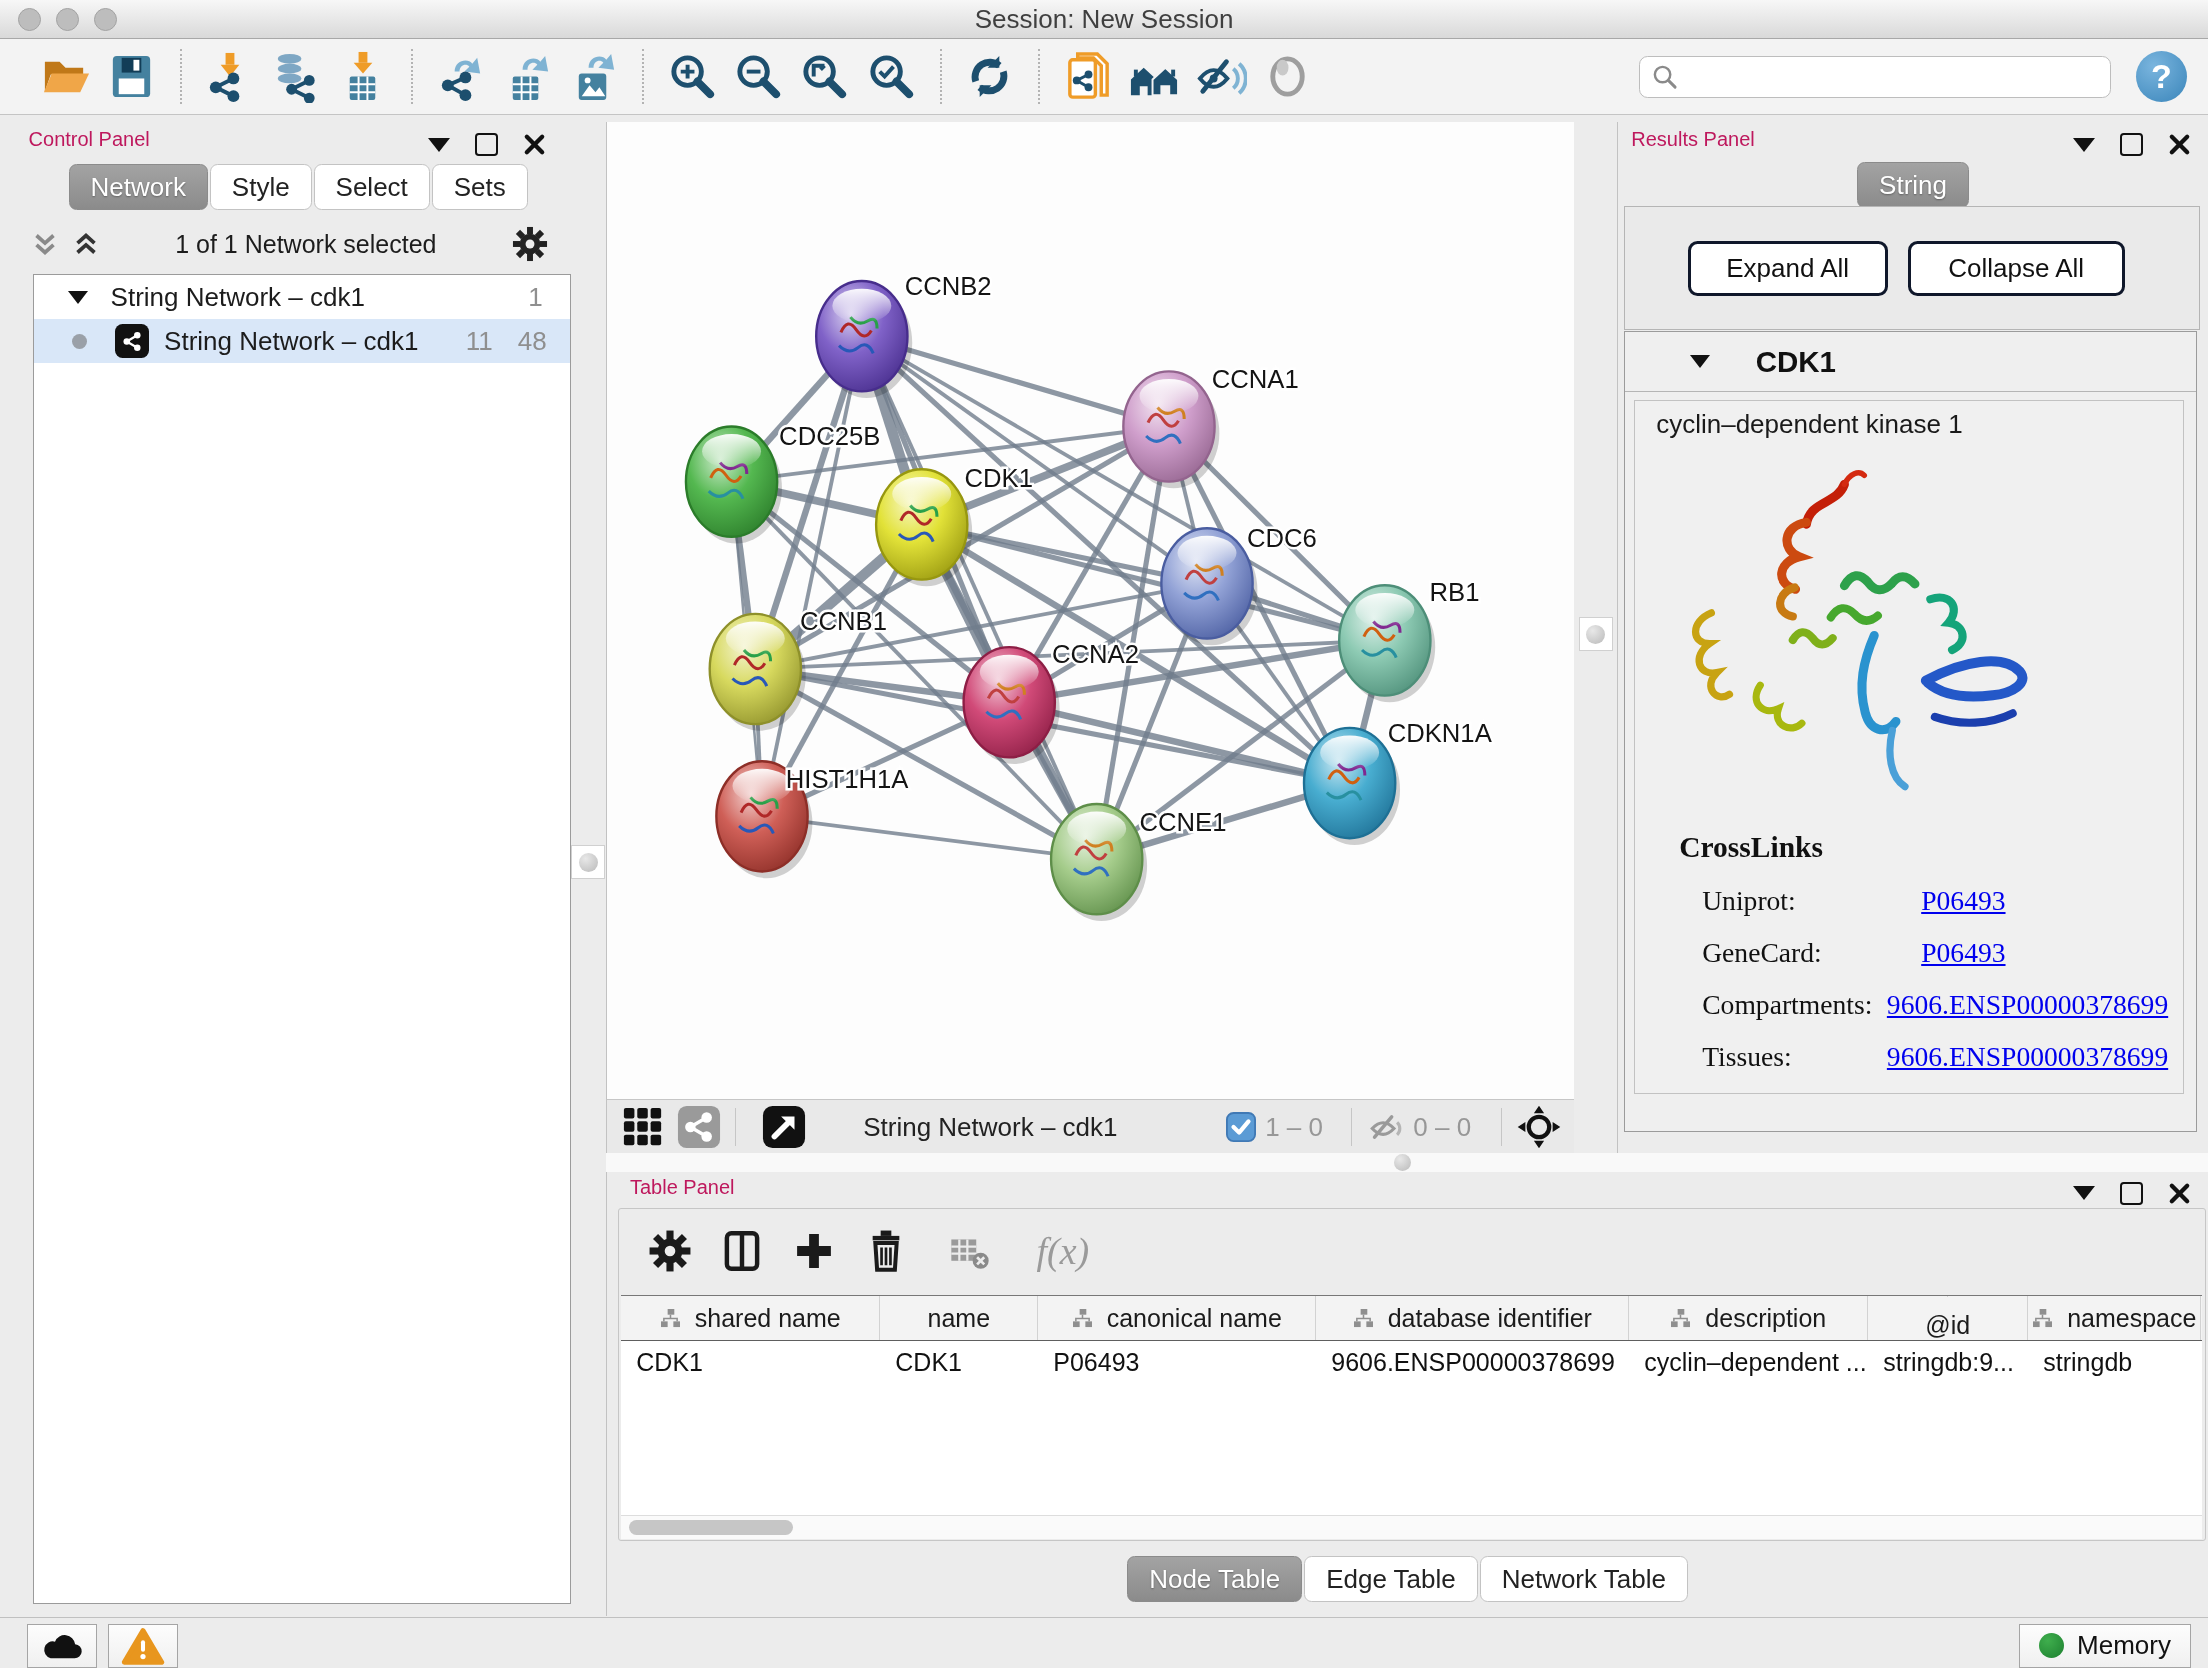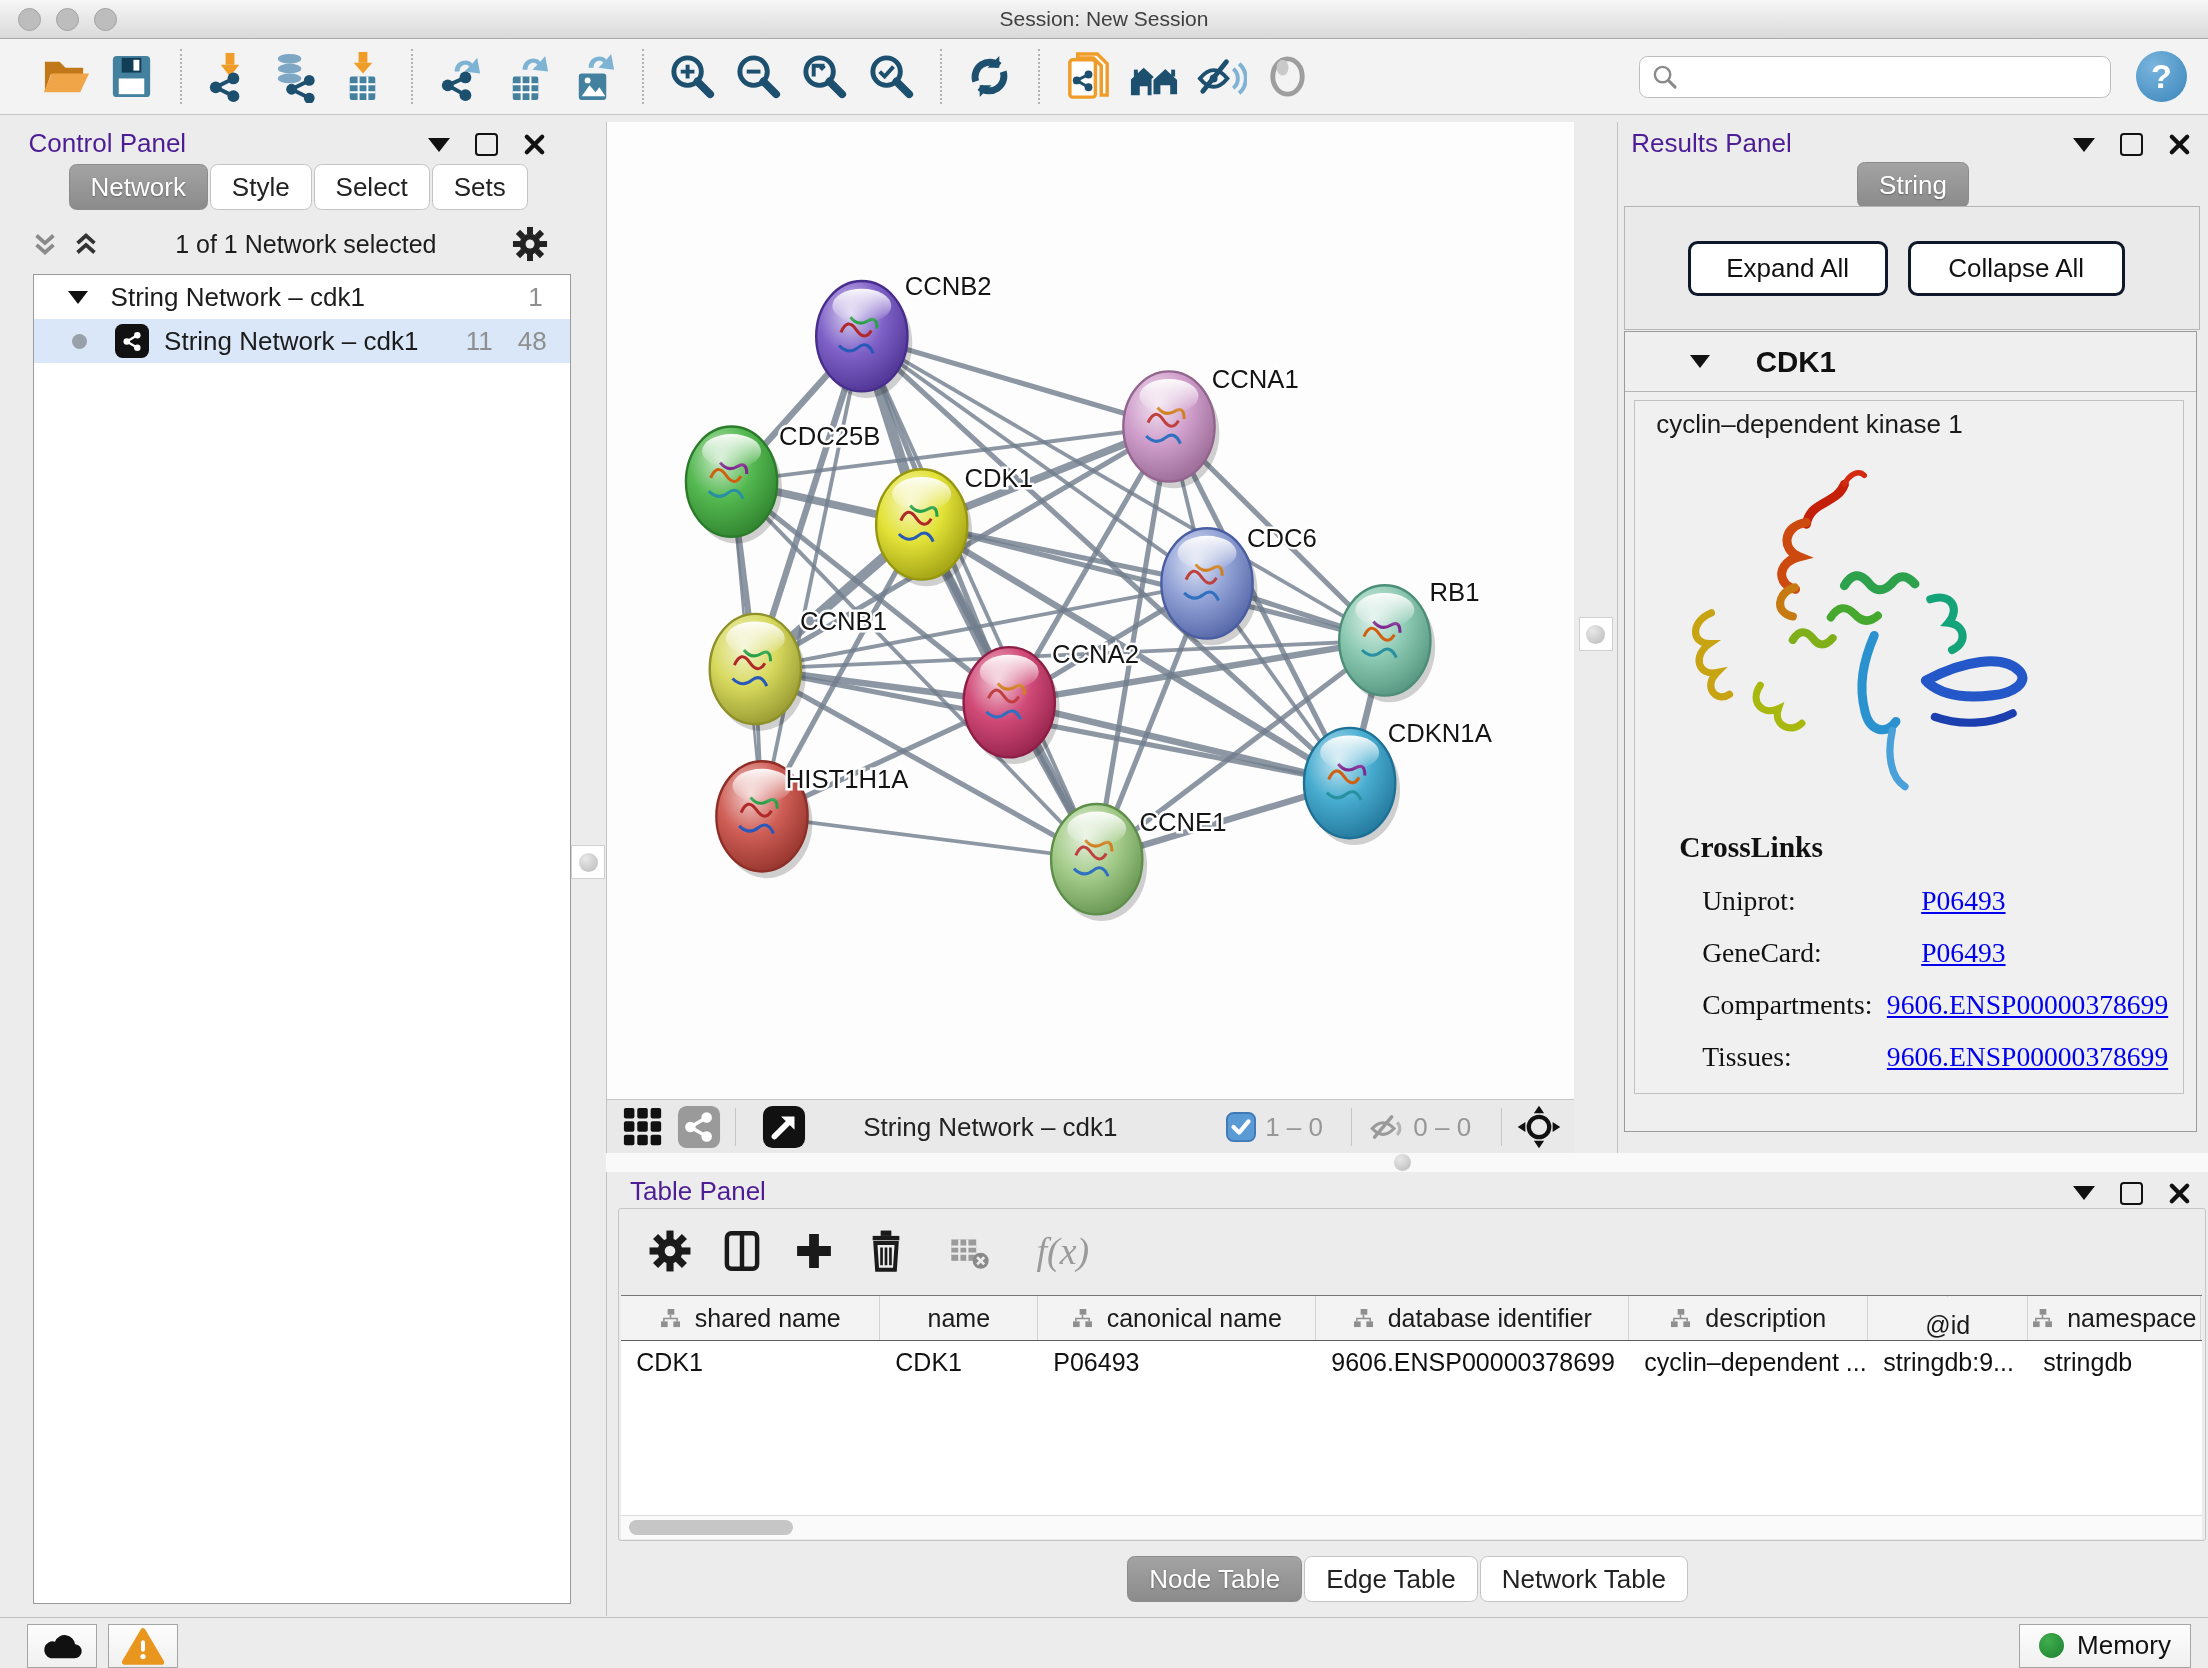--- a/index.html
+++ b/index.html
@@ -2,33 +2,33 @@
 <html style="font-size:15px"><head>
 <meta charset="utf-8">
 <style>
   html,body{margin:0;padding:0;width:2208px;height:1668px;background:#ececec;
     font-family:"Liberation Sans",sans-serif;overflow:hidden;position:relative;}
   .abs{position:absolute;}
   
   .titlebar{left:0;top:0;width:2208px;height:38px;
     background:linear-gradient(#f7f7f7,#d9d9d9);border-bottom:1px solid #a8a8a8;}
   .traffic{width:21px;height:21px;border-radius:50%;background:#bdbdbd;border:1px solid #a3a3a3;top:7.6px;}
-  .wintitle{width:100%;text-align:center;line-height:38px;font-size:21px;color:#3f3f3f;}
+  .wintitle{width:100%;text-align:center;line-height:38px;font-size:26px;color:#3f3f3f;}
   
   .toolbar{left:0;top:39px;width:2208px;height:76px;background:#f3f3f3;
     border-bottom:1px solid #c4c4c4;display:flex;align-items:center;padding-left:32px;box-sizing:border-box;}
   .tbtn{width:55px;height:55px;margin:0 5.7px;display:flex;align-items:center;justify-content:center;}
   .tsep{height:55px;border-left:2.9px dotted #b3b3b3;margin:0 15px;}
   .searchbox{margin-left:auto;width:472px;height:42px;background:#fff;border:1px solid #bdbdbd;
     border-radius:8.6px;display:flex;align-items:center;padding-left:11.4px;box-sizing:border-box;}
   .helpbtn{width:51px;height:51px;margin:0 21px 0 25px;border-radius:50%;
     background:radial-gradient(circle at 35% 30%,#7ab5de,#3a85ba);color:#fff;font-size:34px;font-weight:bold;
     display:flex;align-items:center;justify-content:center;}
   
-  .panel-title{font-size:26px;color:#4c1d95;}
+  .panel-title{font-size:20px;color:#be185d;}
   .winbtns{display:flex;align-items:center;gap:25px;}
   .wb-collapse{width:0;height:0;border-left:11.4px solid transparent;border-right:11.4px solid transparent;border-top:14.3px solid #111;}
   .wb-float{width:19px;height:19px;border:2.9px solid #111;border-radius:3.8px;}
   .tab{height:44px;border:1px solid #c3c3c3;background:#fff;color:#222;font-size:26px;
     display:inline-flex;align-items:center;justify-content:center;border-radius:7.6px;margin-right:1.9px;padding:0 21px;}
   .tab.active{background:linear-gradient(#a3a3a3,#8b8b8b);color:#fff;border-color:#8b8b8b;text-shadow:0 1px 1.9px #00000055;}
   
   .cpanel{left:7.6px;top:122px;width:563px;height:1484px;}
   .ctree{left:25px;top:152px;width:536px;height:1328px;background:#fff;border:1.9px solid #9b9b9b;}
   .trow{height:44px;display:flex;align-items:center;font-size:26px;color:#1c1c1c;}

